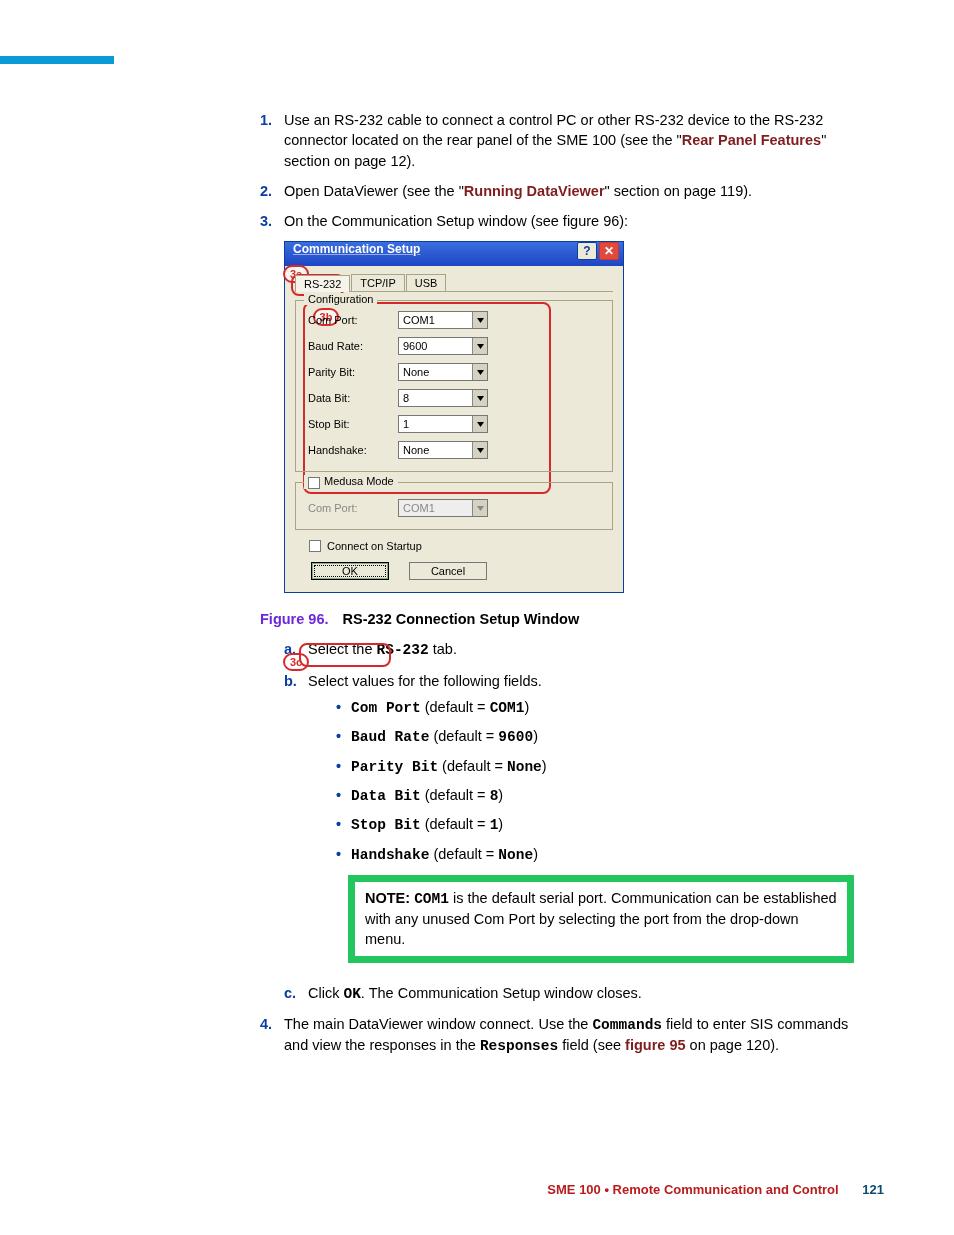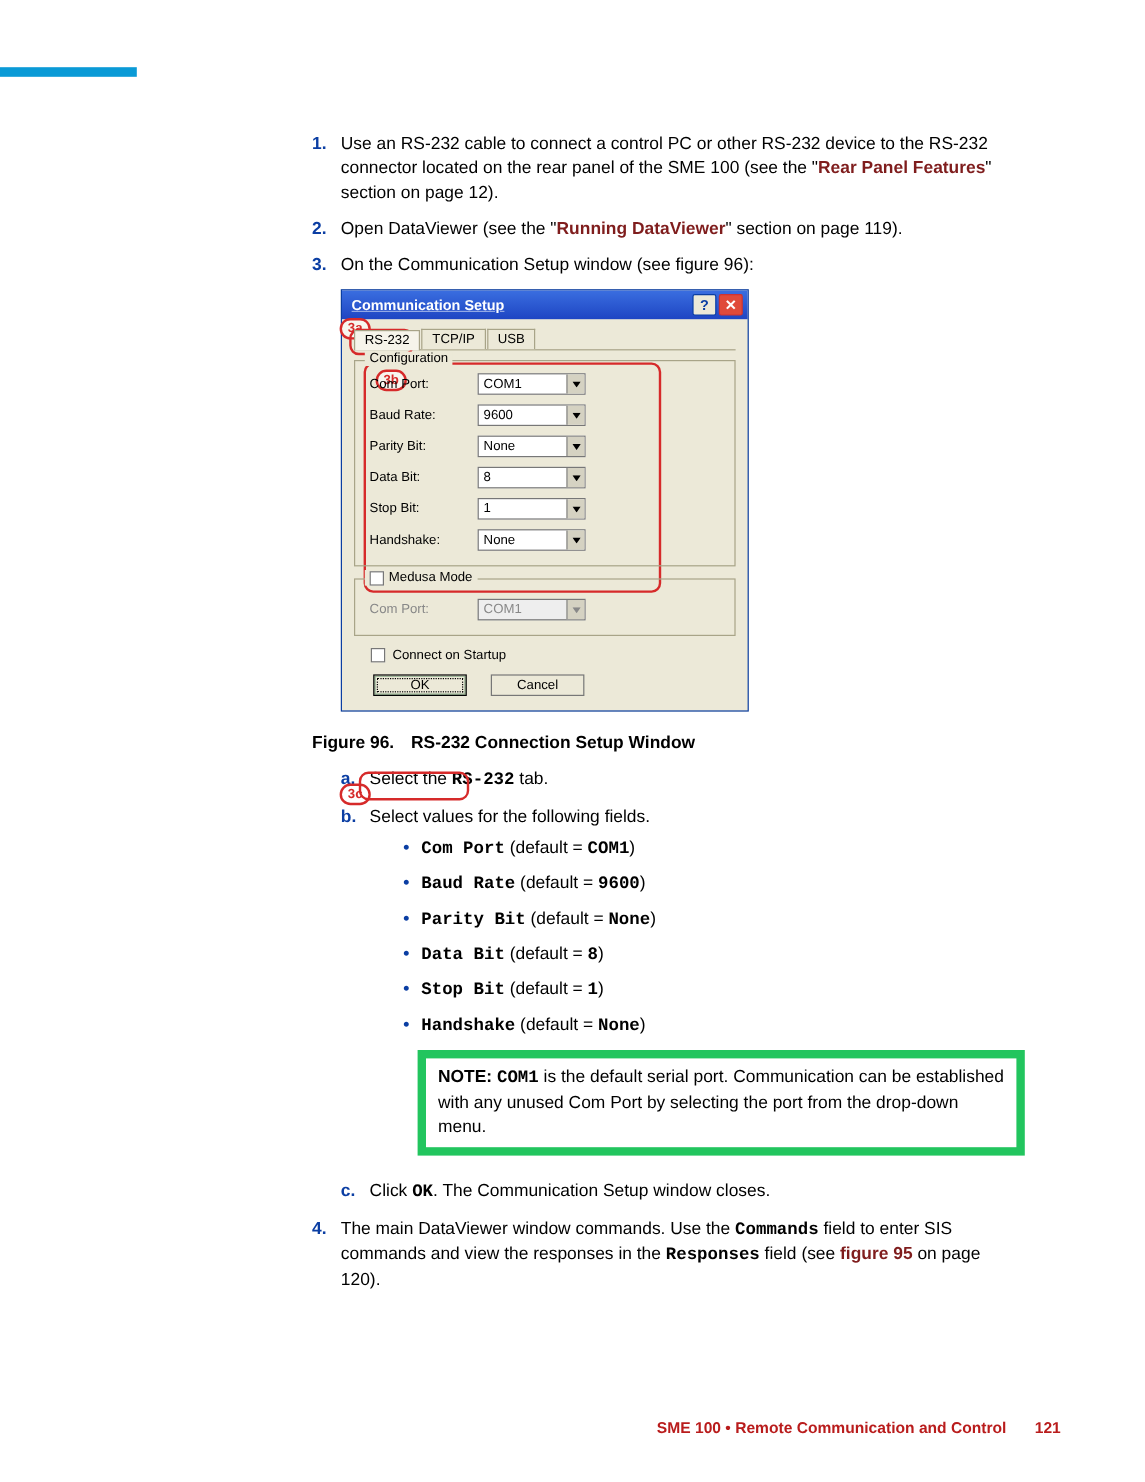--- a/index.html
+++ b/index.html
@@ -7,40 +7,40 @@
   .page { width: 954px; min-height: 1235px; position: relative; padding: 0 70px 0 70px; }
   .topbar { position: absolute; left: 0; top: 56px; width: 114px; height: 8px; background: #0a9ad6; }
   .content { padding-top: 110px; padding-left: 190px; padding-right: 30px; }
   .sect-heading { color: #0b3ea3; font-weight: bold; font-size: 17px; margin-bottom: 14px; }
   ol.main { list-style: none; margin: 0; padding: 0; }
   ol.main > li { display: flex; margin-bottom: 10px; font-size: 14.5px; line-height: 1.4; }
   ol.main .num { color: #0b3ea3; font-weight: bold; width: 24px; flex-shrink: 0; }
   ol.main .body { flex: 1; }
   a.link { color: #7f1d1d; font-weight: bold; text-decoration: none; }
   .figcap { margin: 18px 0 12px 0; font-size: 14.5px; }
-  .figcap .fignum { color: #000000; font-weight: bold; margin-right: 10px; }
+  .figcap .fignum { color: #6d28d9; font-weight: bold; margin-right: 10px; }
   .figcap .figtitle { font-weight: bold; }
   ol.sub { list-style: none; margin: 0 0 0 24px; padding: 0; }
   ol.sub > li { display: flex; margin-bottom: 10px; font-size: 14.5px; line-height: 1.4; }
   ol.sub .snum { color: #0b3ea3; font-weight: bold; width: 24px; flex-shrink: 0; }
   ol.sub .sbody { flex: 1; }
   ul.bullets { list-style: none; margin: 6px 0 0 28px; padding: 0; }
   ul.bullets li { font-size: 14.5px; margin-bottom: 8px; }
   ul.bullets li::before { content: "•"; color: #0b3ea3; font-weight: bold; margin-right: 10px; }
   .mono { font-family: "Courier New", monospace; font-weight: bold; }
   .notebox { border: 7px solid #22c55e; padding: 6px 10px; margin: 10px 0 10px 40px; font-size: 14.5px; line-height: 1.4; }
   .notebox .nlabel { font-weight: bold; }
   .footer { position: absolute; bottom: 38px; right: 70px; font-size: 13px; font-weight: bold; }
   .footer .ft { color: #b91c1c; }
-  .footer .pn { color: #b91c1c; margin-left: 20px; margin-top: 47px; }
+  .footer .pn { color: #0c4a6e; margin-left: 20px; margin-top: 47px; }
 
   
   .dialog-wrap { margin: 8px 0 8px 24px; }
   .dialog { width: 340px; border: 1px solid #0b3ea3; background: #ece9d8; position: relative; font-family: Tahoma, Arial, sans-serif; font-size: 11px; }
-  .titlebar { height: 24px; background: linear-gradient(#3a6ee0,#1e45c3); display: flex; align-items: center; padding: 0 4px; color: #fff; }
+  .titlebar { height: 24px; background: linear-gradient(#3a6ee0,#1e45c3); display: flex; align-items: flex-start; padding: 0 4px; color: #fff; }
   .titlebar .ttext { font-weight: bold; font-size: 12px; flex: 1; padding-left: 4px; text-decoration: underline; text-decoration-color: rgba(255,255,255,.5); }
   .tbtn { width: 20px; height: 18px; margin-left: 2px; display: flex; align-items: center; justify-content: center; border: 1px solid #fff; border-radius: 2px; color:#fff; font-weight:bold; font-size:12px; }
   .tbtn.help { border-color:#0b3ea3; background:#ece9d8; color:#0b3ea3; }
   .tbtn.close { background:#e04a3a; border-color:#c33; }
   .dlgbody { padding: 8px 10px 12px 10px; }
   .tabs { display: flex; border-bottom: 1px solid #a8a488; margin-bottom: 8px; }
   .tab { border: 1px solid #a8a488; border-bottom: none; padding: 2px 8px; background: #ece9d8; margin-right: 1px; font-size:11px; }
   .tab.active { background: #f6f4ea; position: relative; top: 1px; }
   .fieldset { border: 1px solid #a8a488; padding: 10px 12px 12px 12px; margin-bottom: 10px; position: relative; }
   .fieldset .legend { position: absolute; top: -8px; left: 8px; background: #ece9d8; padding: 0 4px; font-size: 11px; }
@@ -239,21 +239,21 @@
       <li>
         <span class="snum">c.</span>
         <span class="sbody"><span>Click </span><span class="mono">OK</span><span>. The Communication Setup window closes.</span></span>
       </li>
     </ol>
 
     <ol class="main" style="margin-top:6px;">
       <li>
         <span class="num">4.</span>
         <span class="body">
-          <span>The main DataViewer window commands. Use the </span><span class="mono">Commands</span><span> field to enter SIS commands and view the responses in the </span><span class="mono">Responses</span><span> field (see </span><a class="link" href="#">figure 95</a><span> on page 120).</span>
+          <span>The main DataViewer window connect. Use the </span><span class="mono">Commands</span><span> field to enter SIS commands and view the responses in the </span><span class="mono">Responses</span><span> field (see </span><a class="link" href="#">figure 95</a><span> on page 120).</span>
         </span>
       </li>
     </ol>
   </div>
 
   <div class="footer">
     <span class="ft">SME 100 • Remote Communication and Control</span>
     <span class="pn">121</span>
   </div>
 </div>

